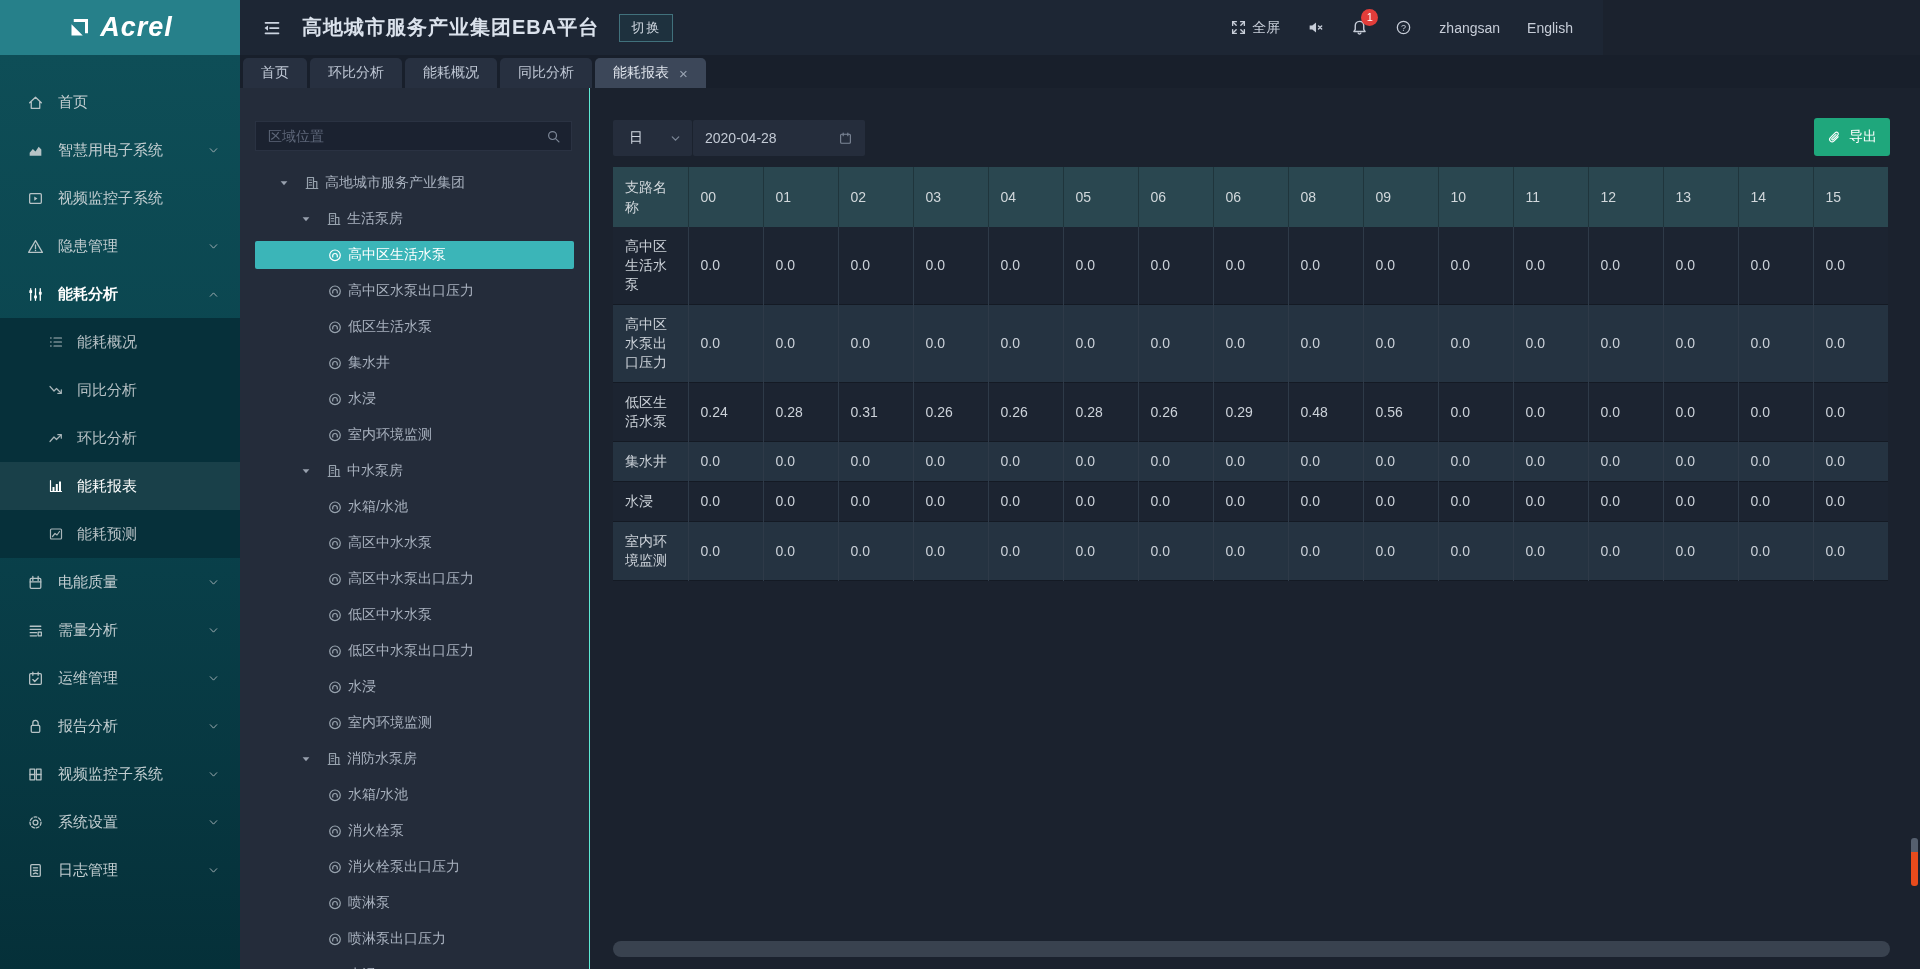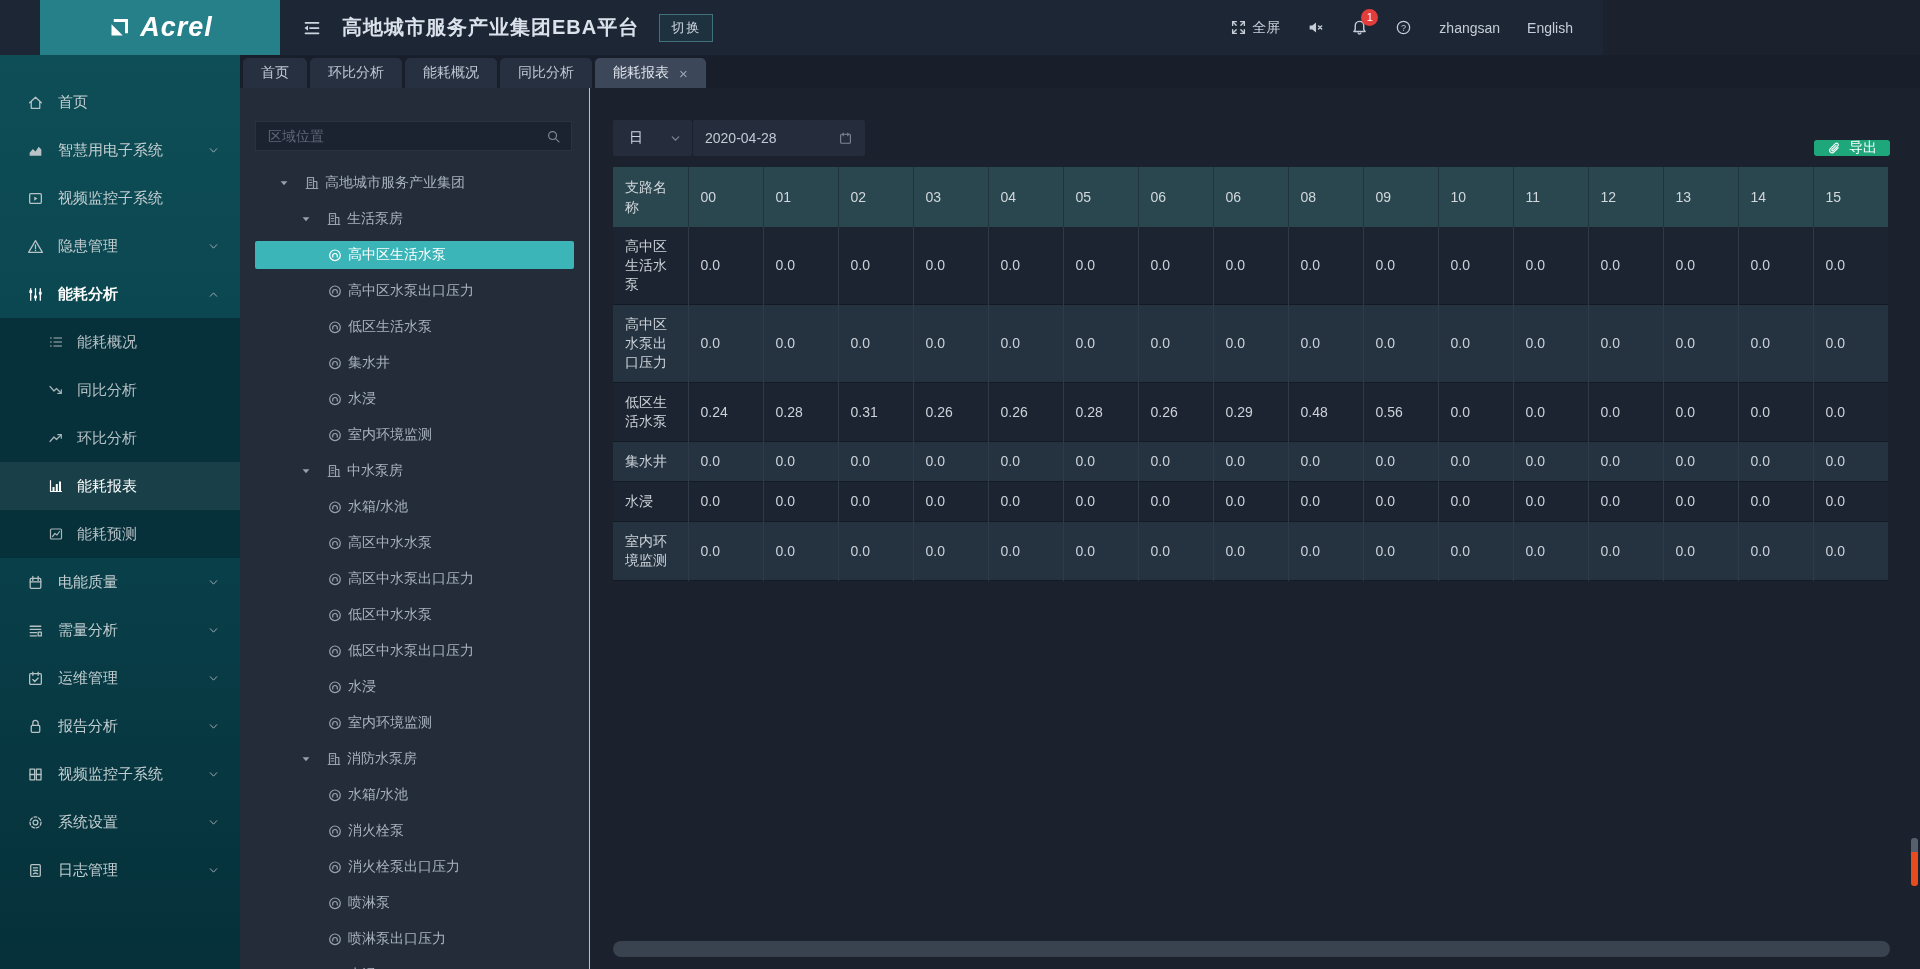--- a/index.html
+++ b/index.html
@@ -3,21 +3,21 @@
 <meta charset="utf-8">
 <style>
   * { margin:0; padding:0; box-sizing:border-box; }
   html,body { width:1920px; height:969px; overflow:hidden; }
   body { position:relative; background:#1b222e; font-family:"Liberation Sans","DejaVu Sans",sans-serif;
          -webkit-font-smoothing:antialiased; }
 
   svg.icn { width:16px; height:16px; flex:none; }
 
   
-  .topbar { position:absolute; left:0; top:0; width:1603px; height:55px; background:#1d2634; display:flex; z-index:5;padding-left:40px; }
+  .topbar { position:absolute; left:0; top:0; width:1603px; height:55px; background:#1d2634; display:flex; z-index:5; }
   .logo-block { width:240px; height:55px; background:#26808a; display:flex; align-items:center; justify-content:center; gap:9px; }
   .logo-block svg { width:24px; height:24px; }
   .logo-text { color:#ffffff; font-size:27px; font-weight:bold; font-style:italic; letter-spacing:1px; }
   .header-main { display:flex; align-items:center; padding-left:22px; gap:20px; }
   .collapse-btn { color:#cdd5e1; display:flex; cursor:pointer; }
   .collapse-btn svg { width:20px; height:20px; }
   .header-title { font-size:20px; font-weight:bold; color:#dbe2ec; letter-spacing:1px; }
   .switch-btn { border:1px solid #41717c; color:#d3dae3; background:rgba(38,128,138,.12); font-size:13px;
                 padding:4px 11px; cursor:pointer; letter-spacing:2px; font-family:inherit; }
   .header-right { margin-left:auto; display:flex; align-items:center; gap:27px; padding-right:30px; color:#c7cdd8; font-size:14px; }
@@ -72,21 +72,21 @@
 
   
   .main { position:absolute; left:590px; top:88px; right:0; bottom:0; background:#1b222e; padding:32px 30px 0 23px; }
   .toolbar { display:flex; height:36px; }
   .select-box { width:79px; background:#252d3c; border-radius:2px; display:flex; align-items:center;
                 padding:0 10px 0 16px; color:#cfd5df; font-size:14px; cursor:pointer; }
   .select-box svg { margin-left:auto; width:13px; height:13px; color:#7c8696; }
   .date-box { width:172px; margin-left:1px; background:#252d3c; border-radius:2px; display:flex; align-items:center;
               padding:0 12px; color:#c3cad5; font-size:14px; cursor:pointer;text-align:center; }
   .date-box svg { margin-left:auto; width:15px; height:15px; color:#7c8696; }
-  .export-btn { margin-left:auto; align-self:flex-end; height:16px; background:#1fa77c; border:none; border-radius:3px;
+  .export-btn { margin-left:auto; align-self:flex-end; height:38px; background:#1fa77c; border:none; border-radius:3px;
                 color:#ffffff; font-size:14px; display:flex; align-items:center; gap:7px; padding:0 13px;
                 cursor:pointer; font-family:inherit; }
   .export-btn svg { width:15px; height:15px; }
 
   table.report { margin-top:11px; border-collapse:collapse; table-layout:fixed; width:1275px; }
   table.report col { width:75px; }
   table.report thead th { background:#2a4750; color:#d2d8dc; font-weight:normal; font-size:14px; text-align:left;
                           padding:10px 8px 10px 12px; border-right:1px solid rgba(12,24,30,.38); line-height:20px; }
   table.report thead th:last-child { border-right:none; }
   table.report tbody tr:nth-child(odd)  { background:#1c2431; }

